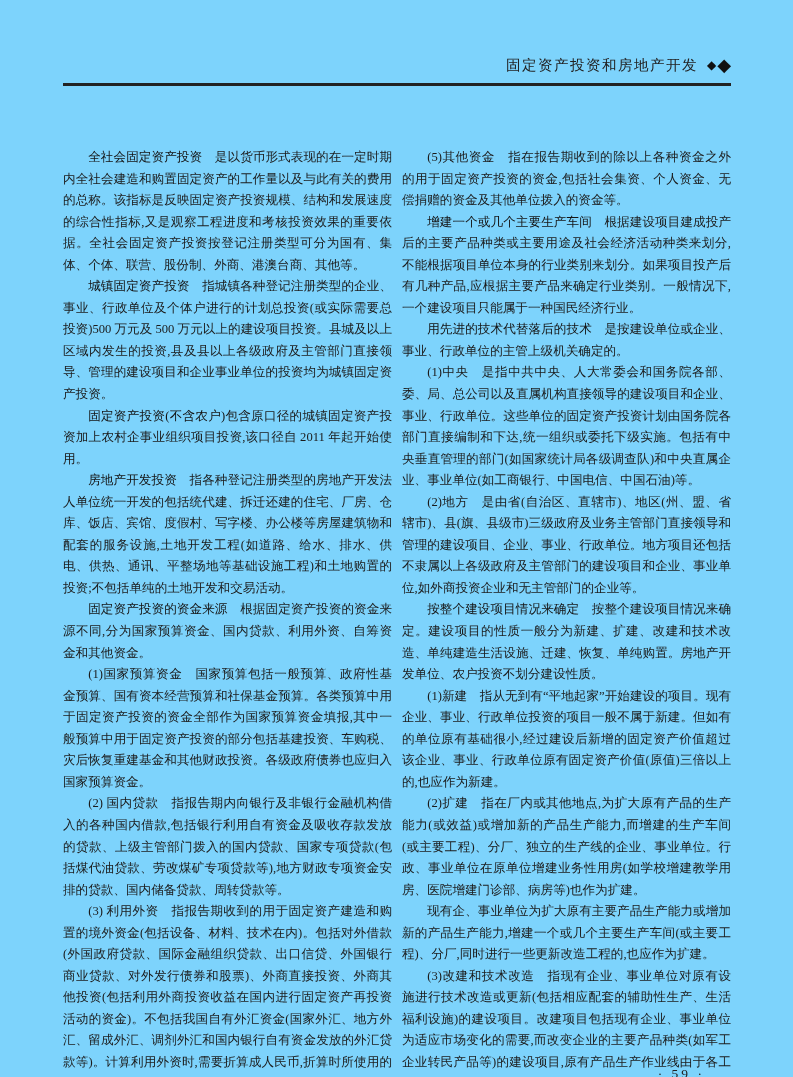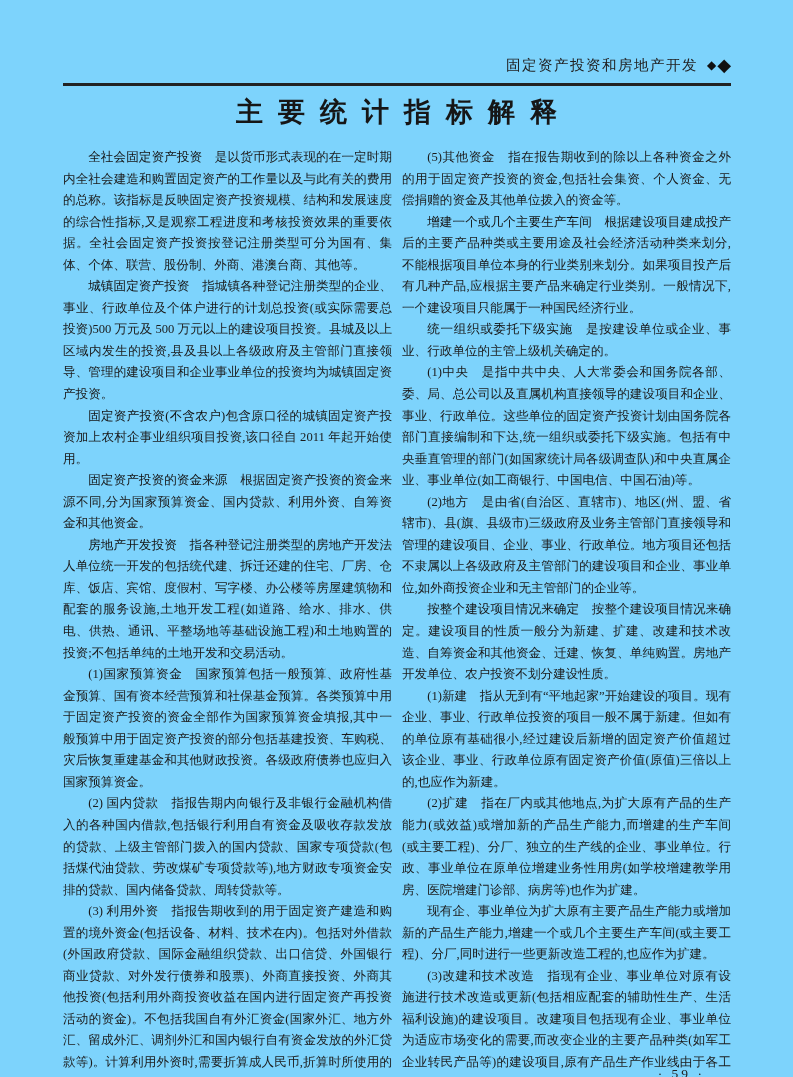--- a/index.html
+++ b/index.html
@@ -51,41 +51,40 @@
 </head>
 <body>
 
 <div class="page">
 
   <div class="running-head">
     <span class="running-head-text">固定资产投资和房地产开发</span><span class="diamond-small">◆</span><span class="diamond-large">◆</span>
   </div>
   <div class="head-rule"></div>
 
-  <div class="page-title"><span>主要统计指标解释</span></div>
 
   <div class="columns">
     <div class="col">
       <p class="para"><span class="term">全社会固定资产投资　</span><span>是以货币形式表现的在一定时期内全社会建造和购置固定资产的工作量以及与此有关的费用的总称。该指标是反映固定资产投资规模、结构和发展速度的综合性指标,又是观察工程进度和考核投资效果的重要依据。全社会固定资产投资按登记注册类型可分为国有、集体、个体、联营、股份制、外商、港澳台商、其他等。</span></p>
       <p class="para"><span class="term">城镇固定资产投资　</span><span>指城镇各种登记注册类型的企业、事业、行政单位及个体户进行的计划总投资(或实际需要总投资)500 万元及 500 万元以上的建设项目投资。县城及以上区域内发生的投资,县及县以上各级政府及主管部门直接领导、管理的建设项目和企业事业单位的投资均为城镇固定资产投资。</span></p>
       <p class="para"><span class="term">固定资产投资(不含农户)</span><span>包含原口径的城镇固定资产投资加上农村企事业组织项目投资,该口径自 2011 年起开始使用。</span></p>
+      <p class="para"><span class="term">房地产开发投资　</span><span>指各种登记注册类型的房地产开发法人单位统一开发的包括统代建、拆迁还建的住宅、厂房、仓库、饭店、宾馆、度假村、写字楼、办公楼等房屋建筑物和配套的服务设施,土地开发工程(如道路、给水、排水、供电、供热、通讯、平整场地等基础设施工程)和土地购置的投资;不包括单纯的土地开发和交易活动。</span></p>
       <p class="para"><span class="term">固定资产投资的资金来源　</span><span>根据固定资产投资的资金来源不同,分为国家预算资金、国内贷款、利用外资、自筹资金和其他资金。</span></p>
-      <p class="para"><span class="term">房地产开发投资　</span><span>指各种登记注册类型的房地产开发法人单位统一开发的包括统代建、拆迁还建的住宅、厂房、仓库、饭店、宾馆、度假村、写字楼、办公楼等房屋建筑物和配套的服务设施,土地开发工程(如道路、给水、排水、供电、供热、通讯、平整场地等基础设施工程)和土地购置的投资;不包括单纯的土地开发和交易活动。</span></p>
       <p class="para"><span class="term"></span><span>(1)国家预算资金　国家预算包括一般预算、政府性基金预算、国有资本经营预算和社保基金预算。各类预算中用于固定资产投资的资金全部作为国家预算资金填报,其中一般预算中用于固定资产投资的部分包括基建投资、车购税、灾后恢复重建基金和其他财政投资。各级政府债券也应归入国家预算资金。</span></p>
       <p class="para"><span class="term"></span><span>(2) 国内贷款　指报告期内向银行及非银行金融机构借入的各种国内借款,包括银行利用自有资金及吸收存款发放的贷款、上级主管部门拨入的国内贷款、国家专项贷款(包括煤代油贷款、劳改煤矿专项贷款等),地方财政专项资金安排的贷款、国内储备贷款、周转贷款等。</span></p>
       <p class="para"><span class="term"></span><span>(3) 利用外资　指报告期收到的用于固定资产建造和购置的境外资金(包括设备、材料、技术在内)。包括对外借款(外国政府贷款、国际金融组织贷款、出口信贷、外国银行商业贷款、对外发行债券和股票)、外商直接投资、外商其他投资(包括利用外商投资收益在国内进行固定资产再投资活动的资金)。不包括我国自有外汇资金(国家外汇、地方外汇、留成外汇、调剂外汇和国内银行自有资金发放的外汇贷款等)。计算利用外资时,需要折算成人民币,折算时所使用的外汇汇率按现汇汇率计算,即按报告期末的汇率计算。</span></p>
 
     </div>
     <div class="col">
       <p class="para"><span class="term"></span><span>(5)其他资金　指在报告期收到的除以上各种资金之外的用于固定资产投资的资金,包括社会集资、个人资金、无偿捐赠的资金及其他单位拨入的资金等。</span></p>
       <p class="para"><span class="term">增建一个或几个主要生产车间　</span><span>根据建设项目建成投产后的主要产品种类或主要用途及社会经济活动种类来划分,不能根据项目单位本身的行业类别来划分。如果项目投产后有几种产品,应根据主要产品来确定行业类别。一般情况下,一个建设项目只能属于一种国民经济行业。</span></p>
-      <p class="para"><span class="term">统一组织或委托下级实施　</span><span>是按建设单位或企业、事业、行政单位的主管上级机关确定的。</span></p>
+      <p class="para"><span class="term">用先进的技术代替落后的技术　</span><span>是按建设单位或企业、事业、行政单位的主管上级机关确定的。</span></p>
       <p class="para"><span class="term"></span><span>(1)中央　是指中共中央、人大常委会和国务院各部、委、局、总公司以及直属机构直接领导的建设项目和企业、事业、行政单位。这些单位的固定资产投资计划由国务院各部门直接编制和下达,统一组织或委托下级实施。包括有中央垂直管理的部门(如国家统计局各级调查队)和中央直属企业、事业单位(如工商银行、中国电信、中国石油)等。</span></p>
       <p class="para"><span class="term"></span><span>(2)地方　是由省(自治区、直辖市)、地区(州、盟、省辖市)、县(旗、县级市)三级政府及业务主管部门直接领导和管理的建设项目、企业、事业、行政单位。地方项目还包括不隶属以上各级政府及主管部门的建设项目和企业、事业单位,如外商投资企业和无主管部门的企业等。</span></p>
-      <p class="para"><span class="term">按整个建设项目情况来确定　</span><span>按整个建设项目情况来确定。建设项目的性质一般分为新建、扩建、改建和技术改造、自筹资金和其他资金、迁建、恢复、单纯购置。房地产开发单位、农户投资不划分建设性质。</span></p>
+      <p class="para"><span class="term">按整个建设项目情况来确定　</span><span>按整个建设项目情况来确定。建设项目的性质一般分为新建、扩建、改建和技术改造、单纯建造生活设施、迁建、恢复、单纯购置。房地产开发单位、农户投资不划分建设性质。</span></p>
       <p class="para"><span class="term"></span><span>(1)新建　指从无到有“平地起家”开始建设的项目。现有企业、事业、行政单位投资的项目一般不属于新建。但如有的单位原有基础很小,经过建设后新增的固定资产价值超过该企业、事业、行政单位原有固定资产价值(原值)三倍以上的,也应作为新建。</span></p>
       <p class="para"><span class="term"></span><span>(2)扩建　指在厂内或其他地点,为扩大原有产品的生产能力(或效益)或增加新的产品生产能力,而增建的生产车间(或主要工程)、分厂、独立的生产线的企业、事业单位。行政、事业单位在原单位增建业务性用房(如学校增建教学用房、医院增建门诊部、病房等)也作为扩建。</span></p>
       <p class="para"><span class="term"></span><span>现有企、事业单位为扩大原有主要产品生产能力或增加新的产品生产能力,增建一个或几个主要生产车间(或主要工程)、分厂,同时进行一些更新改造工程的,也应作为扩建。</span></p>
       <p class="para"><span class="term"></span><span>(3)改建和技术改造　指现有企业、事业单位对原有设施进行技术改造或更新(包括相应配套的辅助性生产、生活福利设施)的建设项目。改建项目包括现有企业、事业单位为适应市场变化的需要,而改变企业的主要产品种类(如军工企业转民产品等)的建设项目,原有产品生产作业线由于各工序(车间)之间能力不平衡,为填平补齐充分发挥原有生产能力而增建不增加本企业主要产品设计能力的车间的建设项目。技术改造是指企业、事业单位在现有基础上,用先进的技术代替落后的技术,用先进的工艺和装备代替落后的工艺和装备,以改变企业落后的技术经济</span></p>
     </div>
   </div>
 
   <div class="page-num">· 59 ·</div>
 
 </div>

